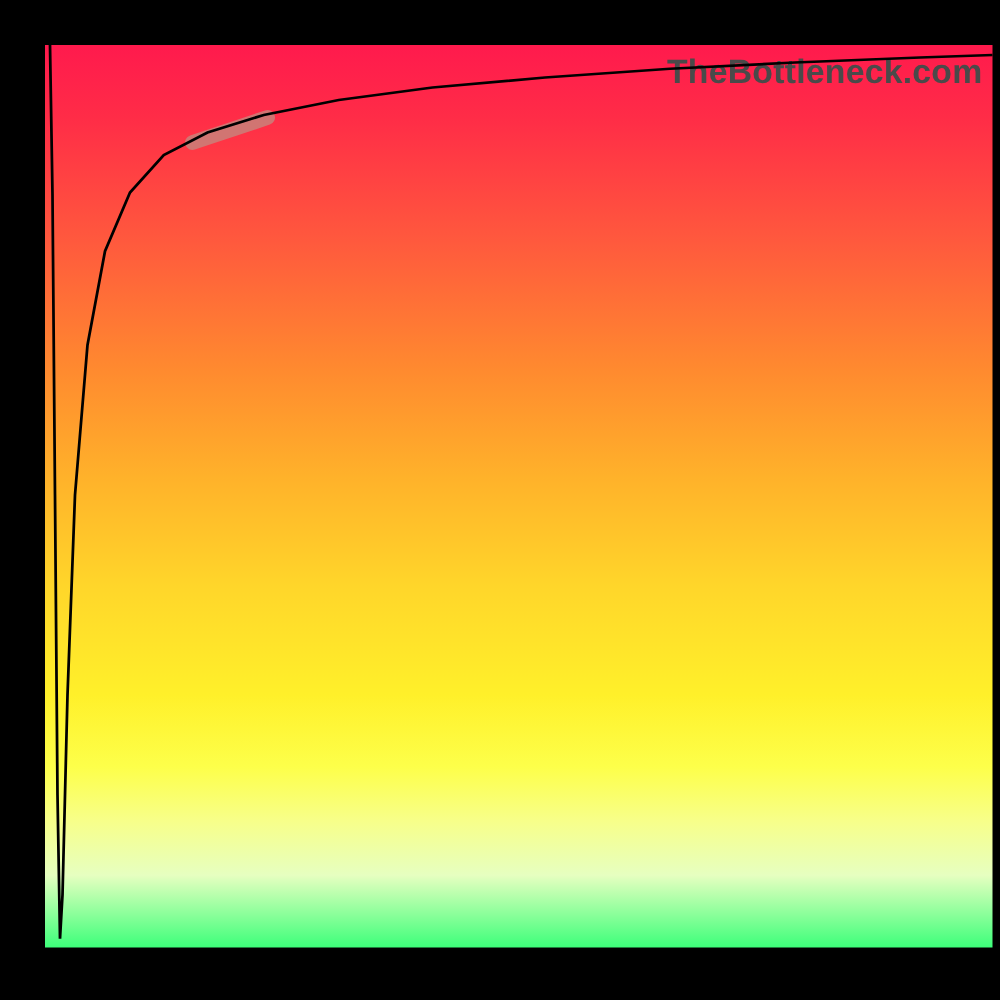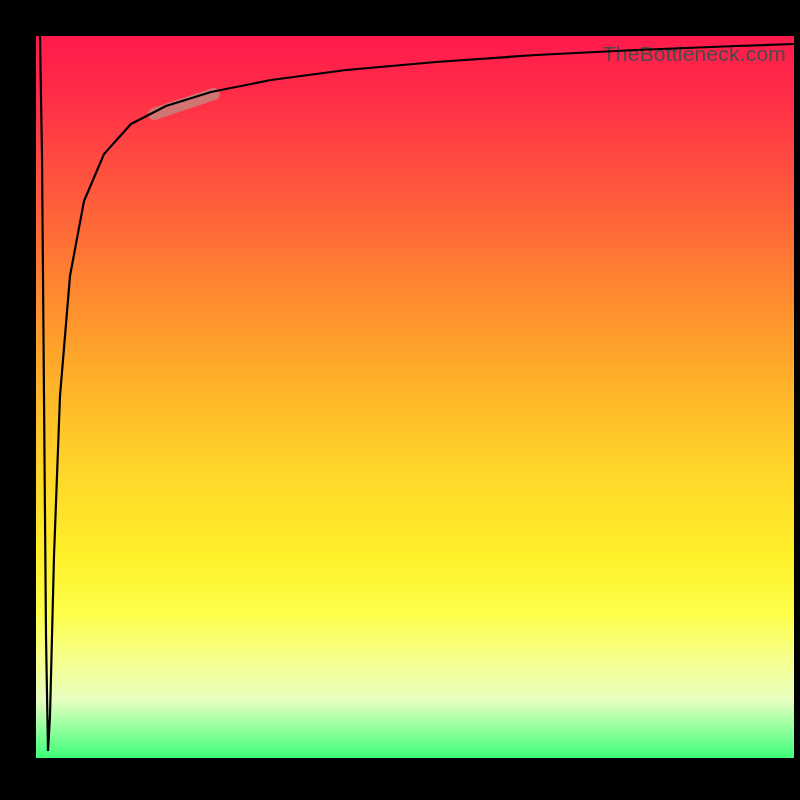--- a/index.html
+++ b/index.html
@@ -36,22 +36,22 @@
       #f7ff8a 86%,
       #e6ffc0 92%,
       #3dff7a 100%
     );
   }
   .watermark {
     position: absolute;
     top: 6px;
     right: 8px;
     color: #4a4a4a;
-    font-size: 21px;
-    font-weight: 400;
+    font-size: 27px;
+    font-weight: 700;
     letter-spacing: 0.2px;
     pointer-events: none;
   }
   svg.curve {
     position: absolute;
     left: 0; top: 0;
     width: 758px;
     height: 722px;
     overflow: visible;
   }

